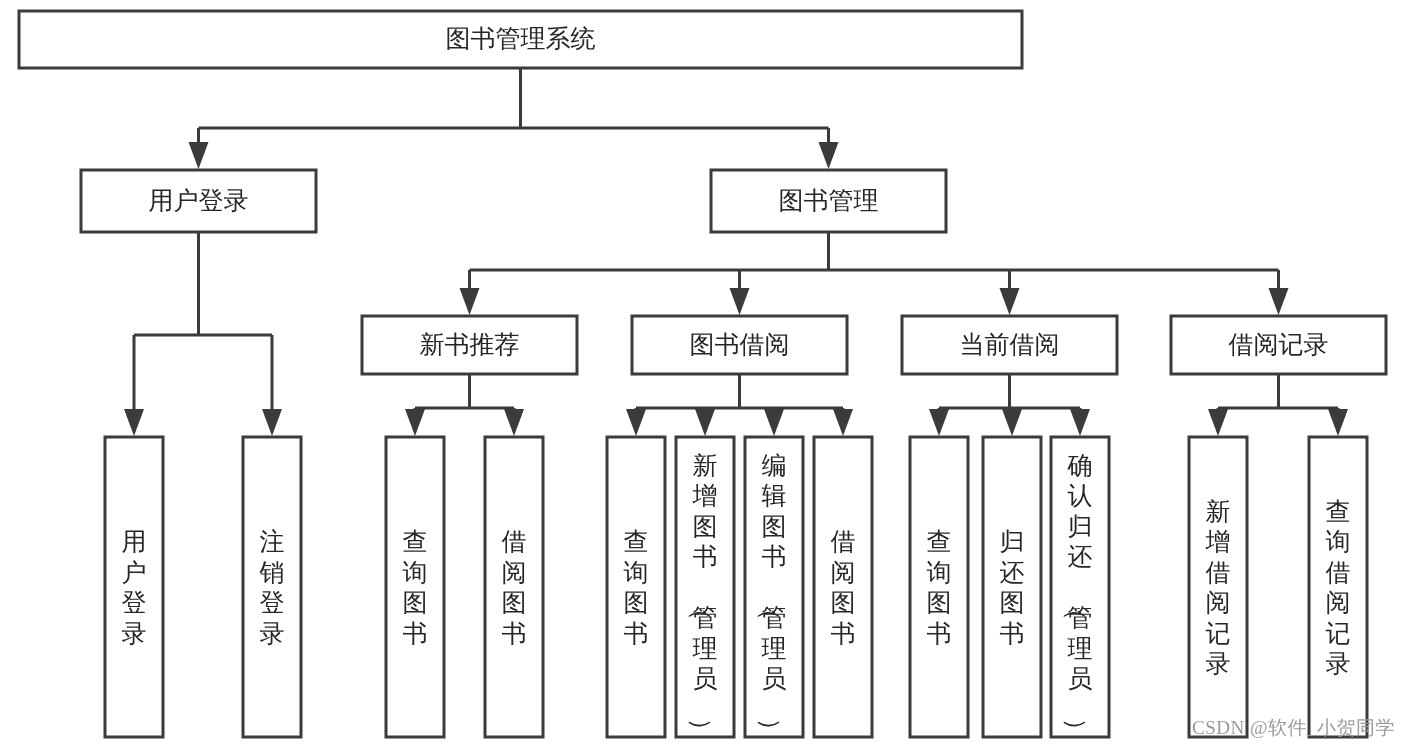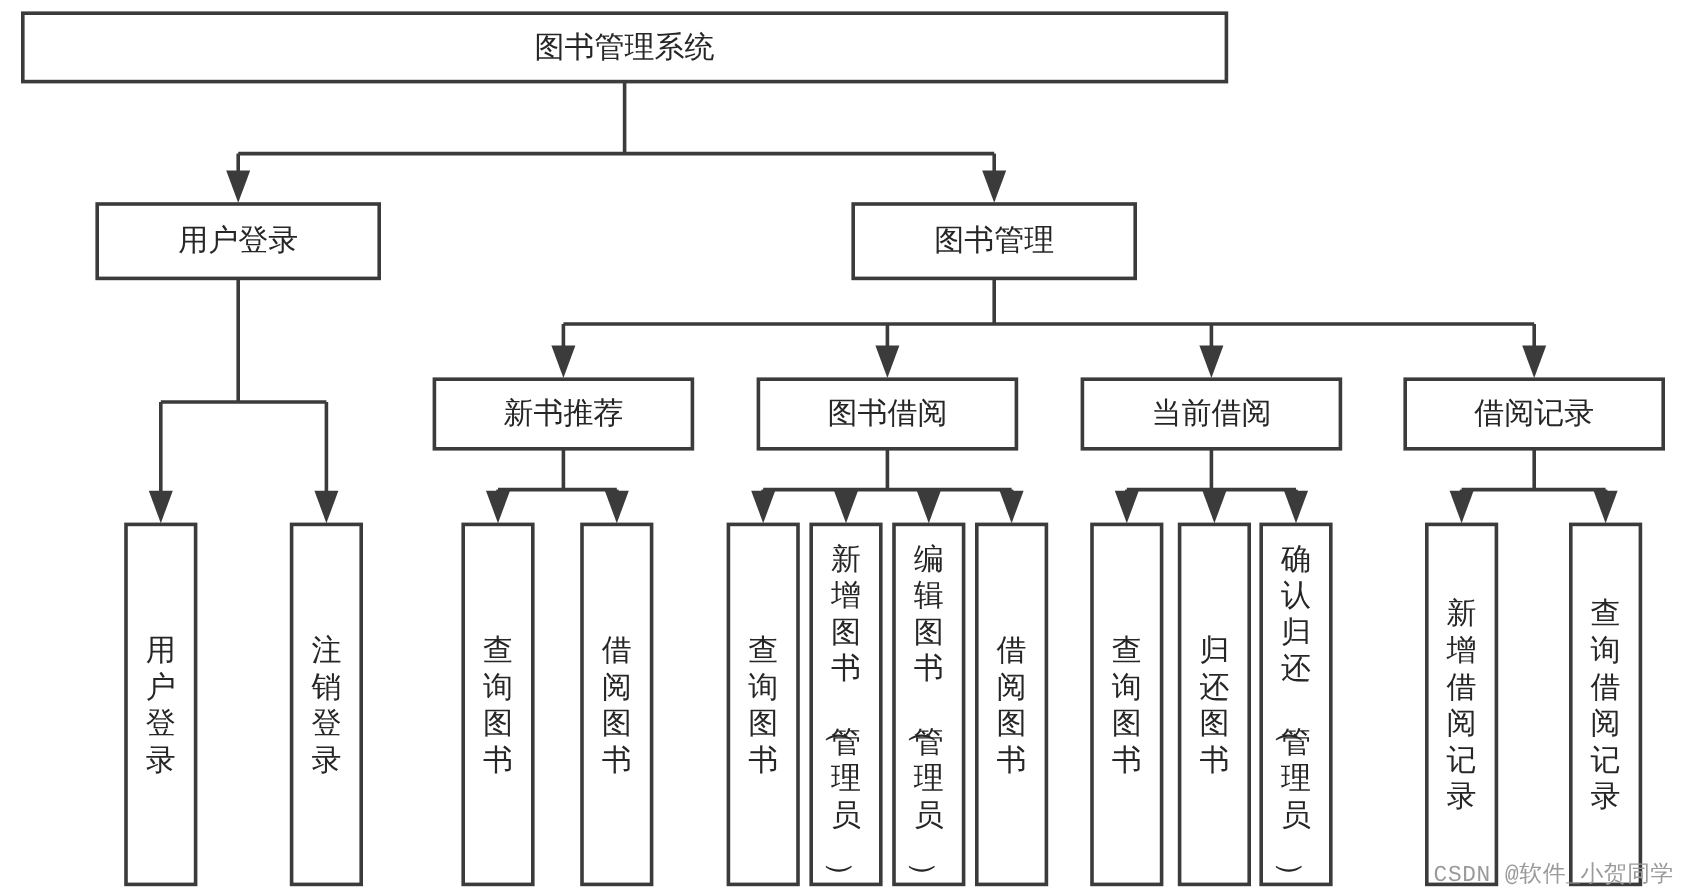--- a/index.html
+++ b/index.html
@@ -51,21 +51,21 @@
   .node-label-vertical {
     font-family: "Liberation Sans", "DejaVu Sans", sans-serif;
     font-size: 25px;
     fill: #262626;
     text-anchor: middle;
   }
   .watermark {
     position: absolute;
     right: 10px;
     bottom: 6px;
-    font-family: Liberation Mono, monospace;
+    font-family: Liberation Serif, serif;
     font-size: 19px;
     color: #9a9a9a;
     letter-spacing: 0.5px;
     white-space: nowrap;
   }
 </style>
 </head>
 <body>
 
 <div id="diagram-root">

